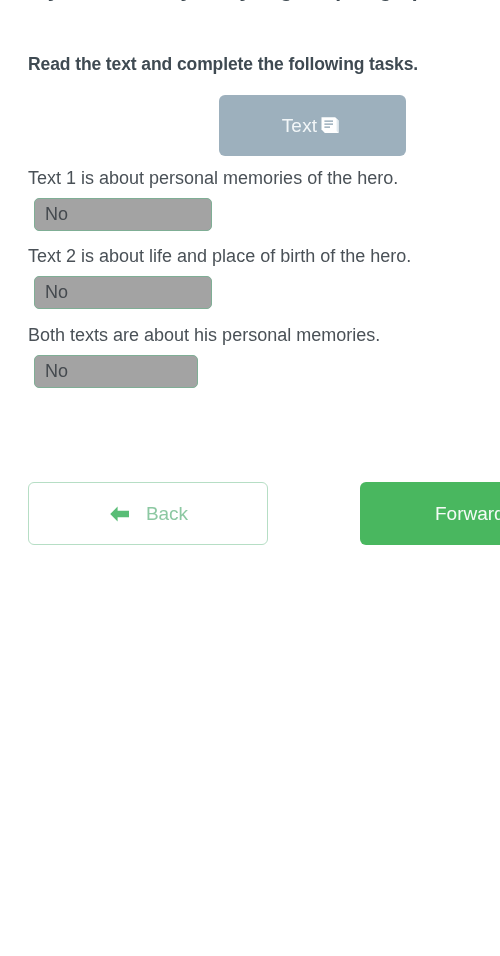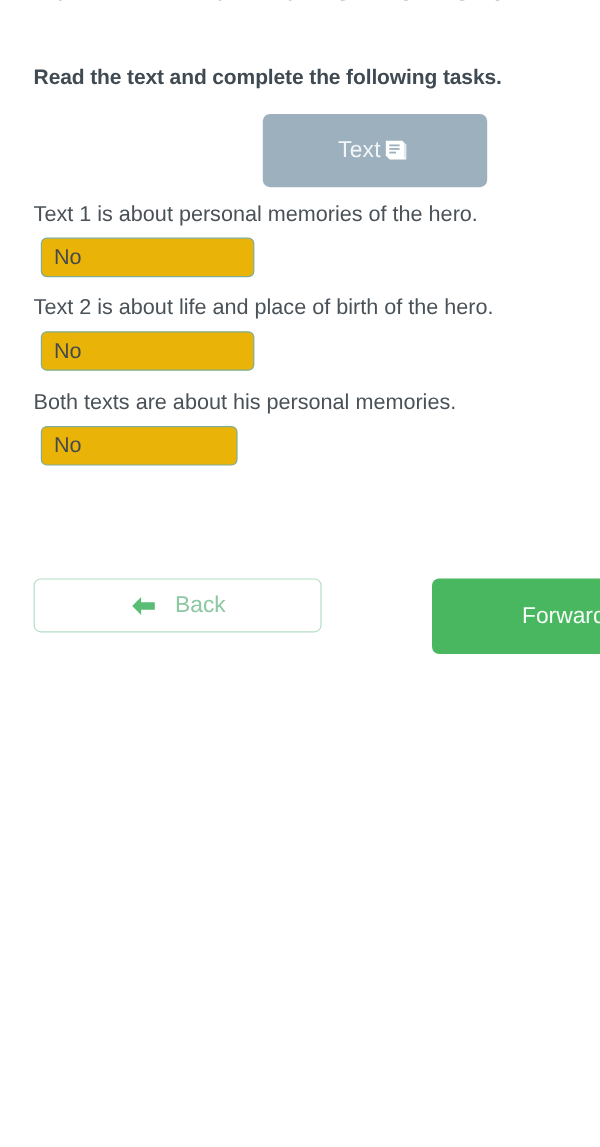--- a/index.html
+++ b/index.html
@@ -82,21 +82,21 @@
     top: 0;
     font-size: 18px;
     color: #4a5157;
     white-space: nowrap;
     width: 620px;
   }
   .answer-input {
     position: absolute;
     top: 30px;
     height: 33px;
-    background: #eab308;
+    background: #a3a3a3;
     border: 1px solid #7fae95;
     border-radius: 5px;
     box-sizing: border-box;
     font-family: "Liberation Sans", sans-serif;
     font-size: 18px;
     color: #44494e;
     padding: 0 0 0 10px;
     outline: none;
   }
 
@@ -106,21 +106,21 @@
   #row2 .answer-input { left: 34px; width: 178px; }
   #row3 { top: 325px; }
   #row3 .answer-input { left: 34px; width: 164px; }
 
   
   .back-btn {
     position: absolute;
     left: 28px;
     top: 482px;
     width: 240px;
-    height: 45px;
+    height: 63px;
     background: #ffffff;
     border: 1px solid #b6dec5;
     border-radius: 6px;
     display: flex;
     align-items: center;
     justify-content: center;
     gap: 14px;
     cursor: pointer;
     padding: 0;
     box-sizing: border-box;

